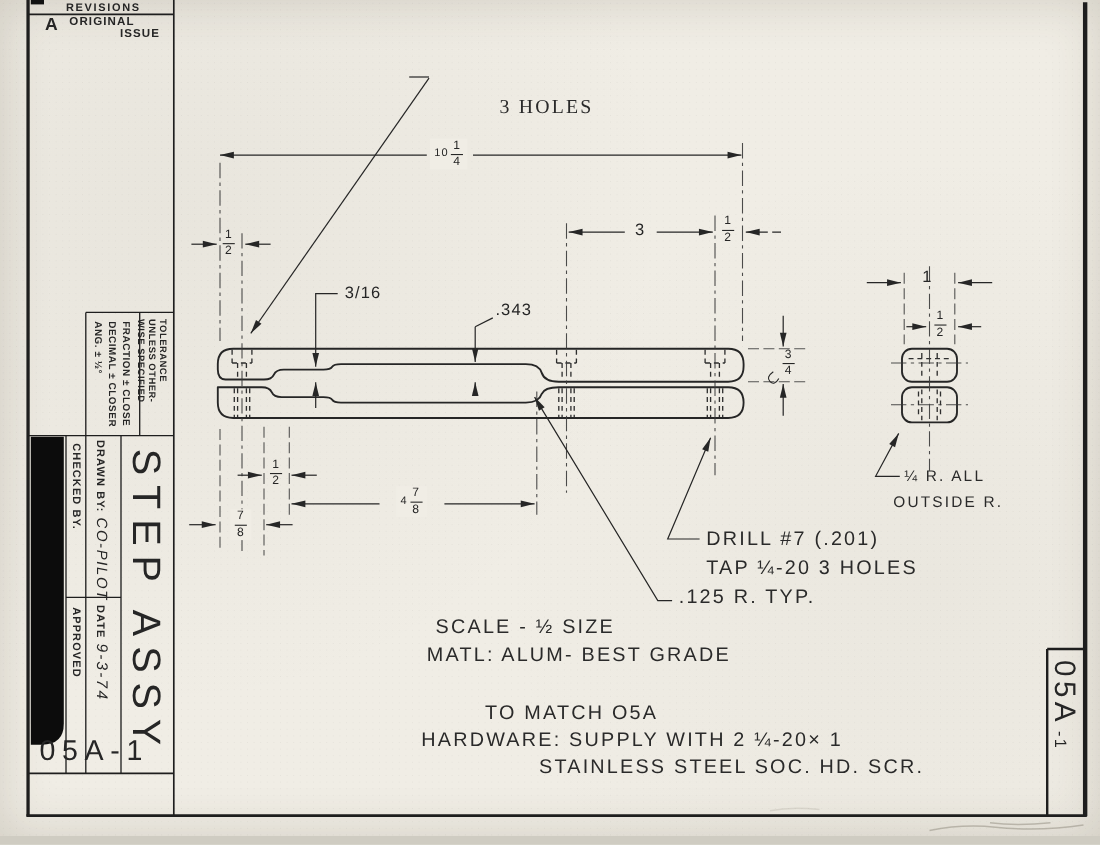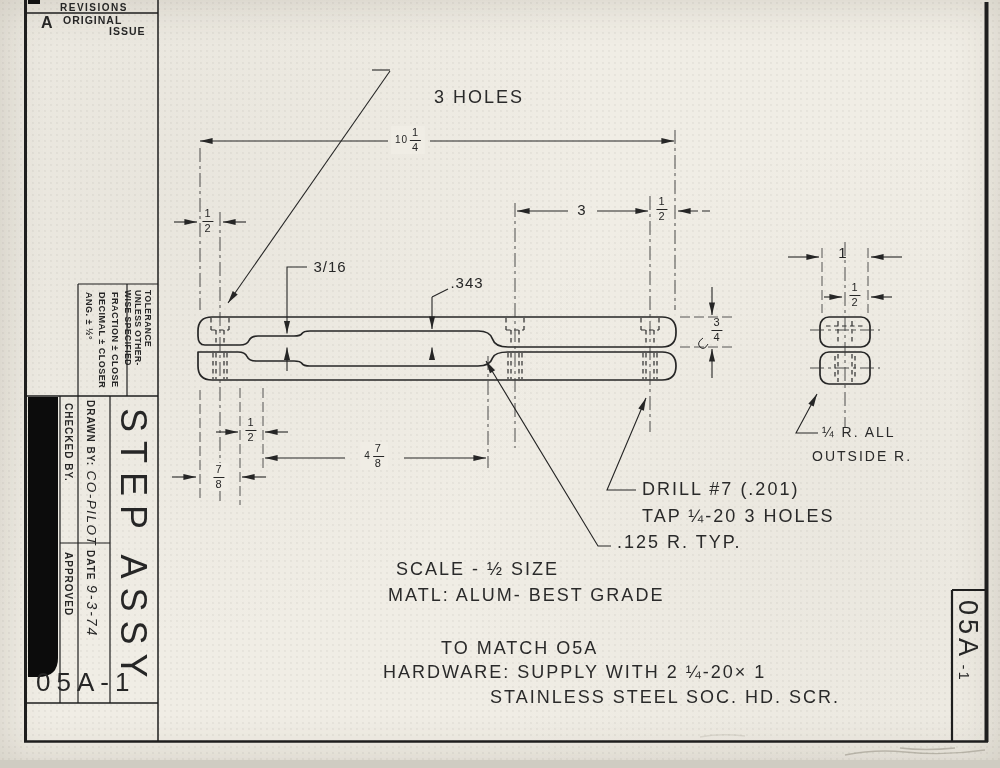--- a/index.html
+++ b/index.html
@@ -189,21 +189,21 @@
 
   <div class="vtext" style="left:154px;top:408px;font-size:36px;letter-spacing:9px;font-stretch:condensed;">STEP ASSY</div>
 
   <div class="txt" style="left:36px;top:667px;font-size:26px;letter-spacing:6px;">05A-1</div>
 
   <div class="vtext" style="left:983px;top:600px;">
     <span style="font-size:27px;letter-spacing:4px;">05A</span>
     <span style="font-size:15px;letter-spacing:2px;">-1</span>
   </div>
 
-  <div class="note" style="left:434px;top:87px;">3 HOLES</div>
+  <div class="note" style="left:454px;top:87px;font-family:Liberation Serif, serif;">3 HOLES</div>
 
   <div class="note" style="left:642px;top:479px;">DRILL #7 (.201)</div>
   <div class="note" style="left:642px;top:506px;">TAP ¼-20   3 HOLES</div>
   <div class="note" style="left:617px;top:532px;">.125 R. TYP.</div>
 
   <div class="note small-note" style="left:822px;top:424px;">¼ R. ALL</div>
   <div class="note small-note" style="left:812px;top:448px;">OUTSIDE R.</div>
 
   <div class="note" style="left:388px;top:585px;">MATL: ALUM- BEST GRADE</div>
   <div class="note" style="left:396px;top:559px;">SCALE - ½ SIZE</div>

